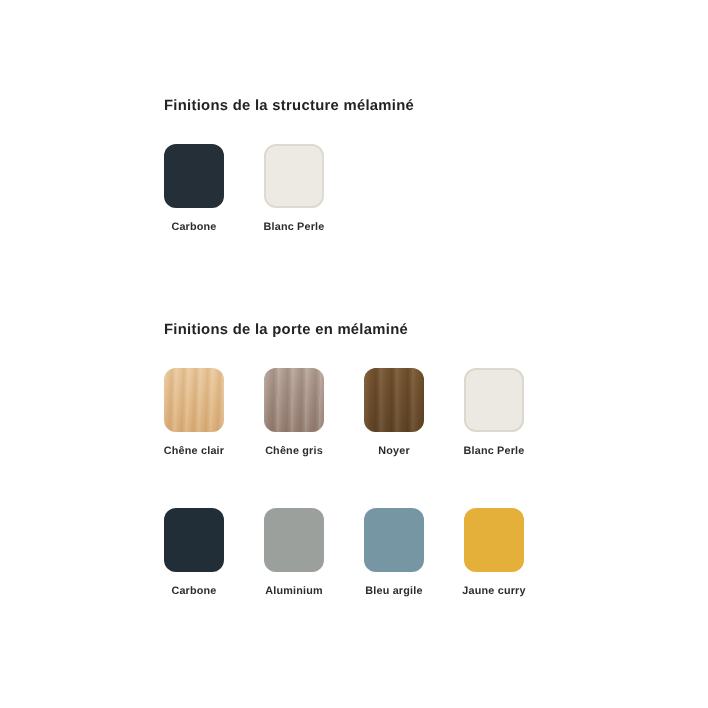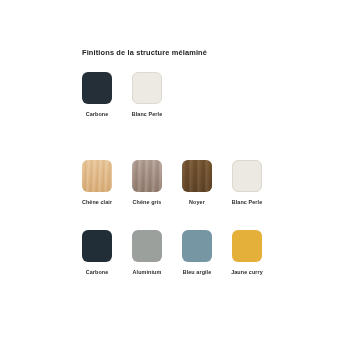--- a/index.html
+++ b/index.html
@@ -126,20 +126,21 @@
         <div class="swatch-label">Carbone</div>
       </div>
       <div class="swatch-cell">
         <div class="swatch" style="background-color: rgb(237, 234, 227); border: 1px solid rgb(222, 218, 209);"></div>
         <div class="swatch-label">Blanc Perle</div>
       </div>
     </div>
   </div>
 
   <div class="section section-door">
+    <div class="section-title">Finitions de la porte en mélaminé</div>
 
     <div class="swatch-row">
       <div class="swatch-cell">
         <div class="swatch grain-oak" style="background-color: rgb(224, 181, 128);"></div>
         <div class="swatch-label">Chêne clair</div>
       </div>
       <div class="swatch-cell">
         <div class="swatch grain-greyoak" style="background-color: rgb(156, 133, 120);"></div>
         <div class="swatch-label">Chêne gris</div>
       </div>

